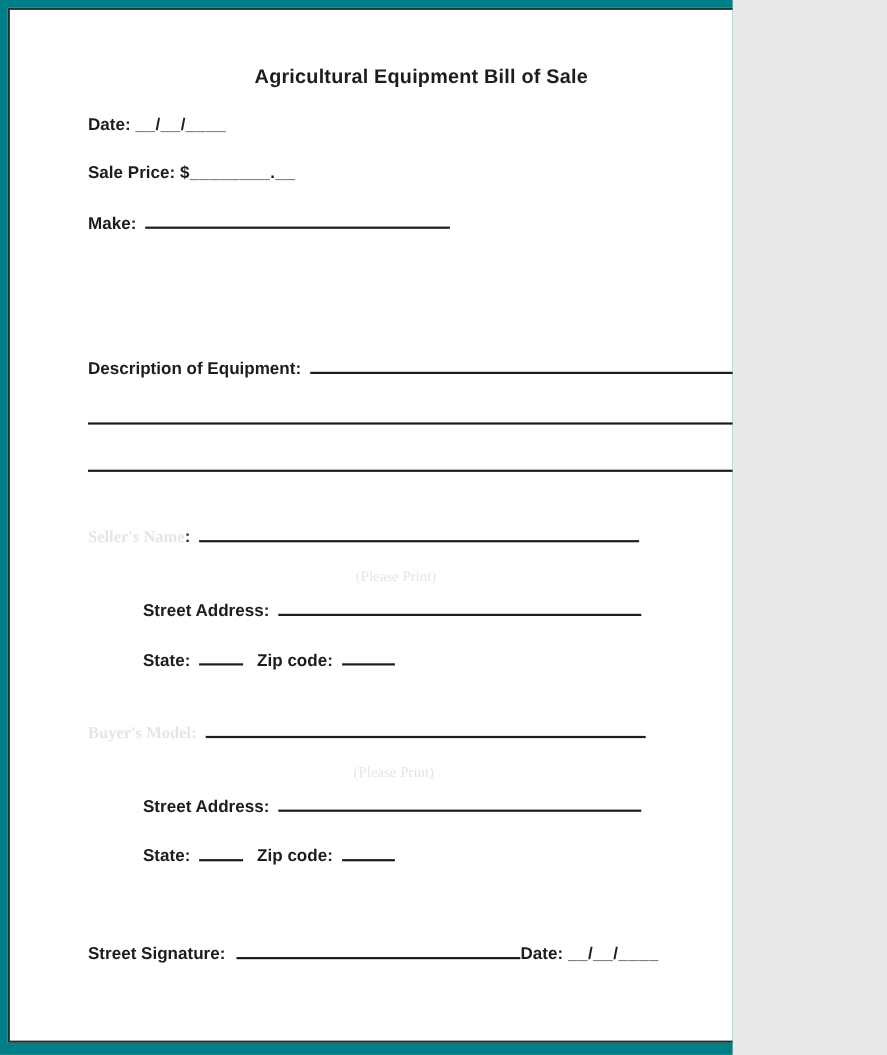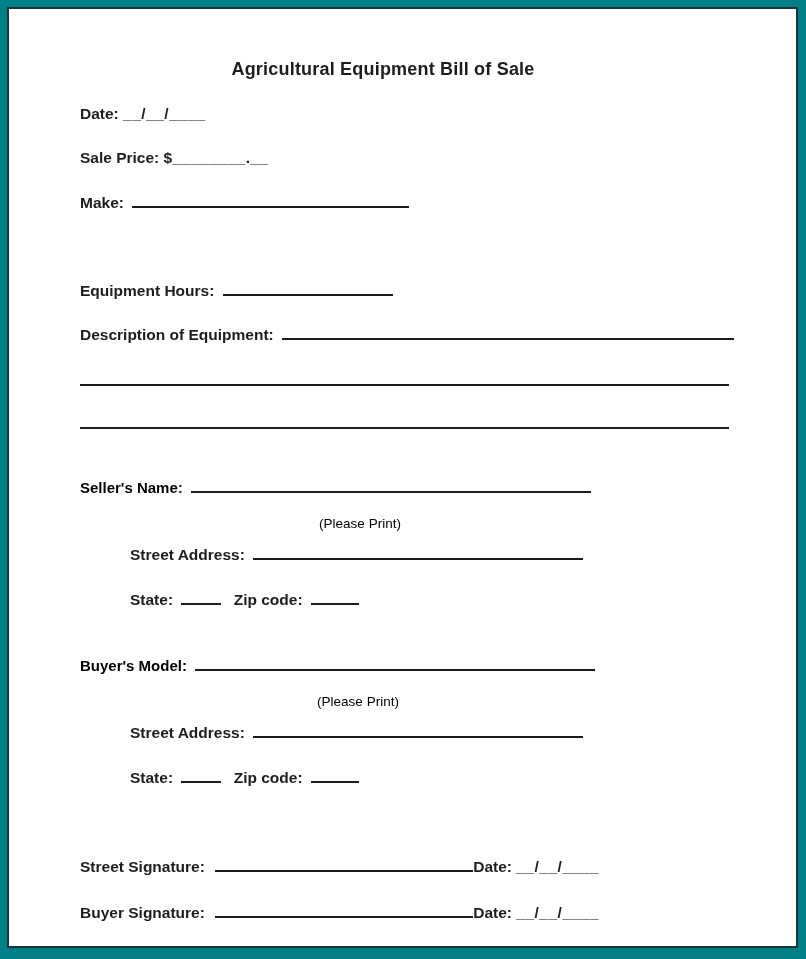--- a/index.html
+++ b/index.html
@@ -1,18 +1,18 @@
 <!DOCTYPE html>
 <html><head>
 <meta charset="utf-8">
 <style>
   html,body{margin:0;padding:0;background:#e8e8e8;}
   .canvas{
     position:relative;
-    width:806px;height:959px;
+    width:666px;height:959px;
     background:#008086;            
     overflow:hidden;
     font-family:"Liberation Sans",sans-serif;
     color:#1d1d1f;
   }
   .page-inner{
     position:absolute;
     left:7px;top:7px;width:791px;height:941px;
     box-sizing:border-box;
     background:#ffffff;
@@ -43,21 +43,21 @@
   .w-name{width:400px;}
   .w-addr{width:330px;}
   .w-state{width:40px;margin-right:8px;}
   .w-zip{width:48px;}
   .w-sig{width:258px;margin-left:6px;}
   .hr{
     position:absolute;left:80px;width:649px;
     border-top:2px solid #1d1d1f;height:0;
   }
   .us{letter-spacing:.5px;}        
-  .red{color:#000000;font-family:Liberation Sans, sans-serif;}
+  .red{color:#e5e5e5;font-family:Liberation Serif, serif;}
   .red-label{font-weight:700;font-size:15px;}
   .colon-dark{color:#2a2a2a;font-weight:700;}
   .please-print{
     position:absolute;text-align:center;
     font-size:13.5px;font-weight:400;margin-top:18px;
   }
   .sig-date-label{font-weight:700;}
 </style>
 </head>
 <body>
@@ -76,24 +76,20 @@
     <span>Sale Price:</span>
     <span class="us">$________.__</span>
   </div>
 
   <div class="row" style="top:192px;left:80px">
     <span>Make:</span>
     <span class="blank w-make"></span>
   </div>
 
 
-  <div class="row" style="top:280px;left:80px">
-    <span>Equipment Hours:</span>
-    <span class="blank w-hours"></span>
-  </div>
 
   <div class="row" style="top:324px;left:80px">
     <span>Description of Equipment:</span>
     <span class="blank w-desc"></span>
   </div>
 
   <div class="hr" style="top:384px"></div>
   <div class="hr" style="top:427px"></div>
 
   <div class="row" style="top:477px;left:80px">
@@ -131,18 +127,13 @@
     <span>Zip code:</span>
     <span class="blank w-zip"></span>
   </div>
 
   <div class="row bold" style="top:856px;left:80px">
     <span>Street Signature:</span>
     <span class="blank w-sig"></span><span class="sig-date-label">Date:</span>
     <span class="us">__/__/____</span>
   </div>
 
-  <div class="row bold" style="top:902px;left:80px">
-    <span>Buyer Signature:</span>
-    <span class="blank w-sig"></span><span class="sig-date-label">Date:</span>
-    <span class="us">__/__/____</span>
-  </div>
 </div>
 
 </body></html>

